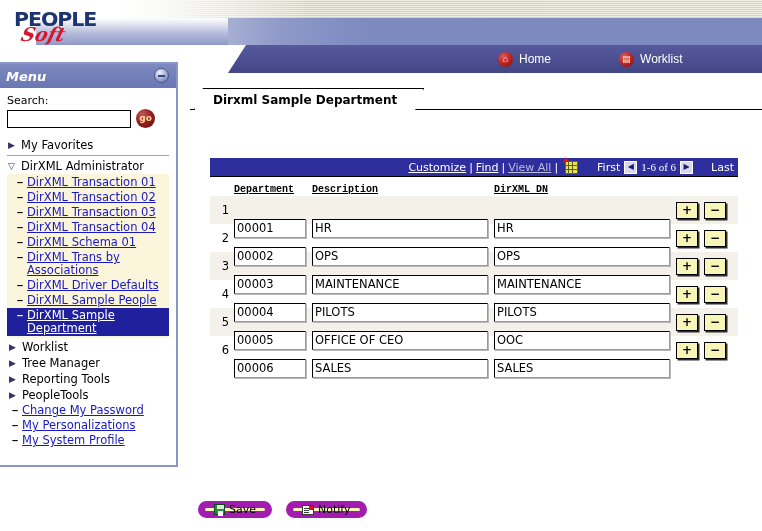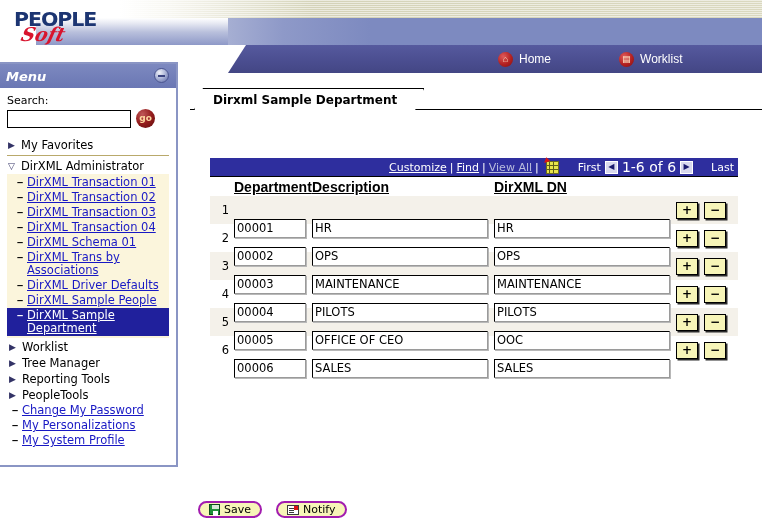--- a/index.html
+++ b/index.html
@@ -225,35 +225,35 @@
   .xls-ico::after {
     content: ""; position: absolute; left: -2px; top: -4px;
     width: 0; height: 0;
     border-left: 5px solid #d81414;
     border-bottom: 4px solid transparent;
     border-top: 2px solid transparent;
     transform: rotate(20deg);
   }
   .pager { display: flex; align-items: center; gap: 4px; padding-right: 4px; }
   .pager .lbl { font-size: 11px; margin-left: 14px; }
-  .pager .cnt { font-size: 14px; }
+  .pager .cnt { font-size: 11px; font-family: Liberation Serif, serif; }
   .pager .nav-box {
     width: 13px; height: 13px; background: #d8d8ee;
     border: 1px solid #ffffff;
     display: flex; align-items: center; justify-content: center;
     font-size: 8px; color: #1a1a6e; cursor: pointer; line-height: 1;
   }
 
   #grid-head {
     display: flex; align-items: flex-end; height: 20px;
     background: #ffffff; border-top: 1px solid #000000;
     padding-top: 2px;
   }
-  .gh { font-size: 14px; font-weight: bold; color: #000000;
-        text-decoration: underline; font-family: Liberation Sans, sans-serif;
+  .gh { font-size: 10px; font-weight: bold; color: #000000;
+        text-decoration: underline; font-family: Liberation Mono, monospace;
         cursor: pointer; }
   .c-num   { width: 24px; flex: none; }
   .c-dept  { width: 78px; flex: none; }
   .c-desc  { width: 182px; flex: none; }
   .c-dn    { width: 182px; flex: none; }
   .c-btns  { width: 62px; flex: none; }
 
   .grow {
     display: flex; align-items: center; height: 28px;
     background: #ffffff;
@@ -286,21 +286,21 @@
 
   
   #footer-btns {
     position: absolute; left: 198px; top: 501px;
     display: flex; gap: 14px; align-items: center;
   }
   .pbtn {
     display: flex; align-items: center; gap: 4px;
     height: 17px; padding: 0 9px;
     background: #f7f5b8;
-    border: 2px solid #a21caf;
+    border: 7px solid #a21caf;
     border-radius: 9px;
     font-size: 11px; color: #000000; cursor: pointer;
     font-family: "DejaVu Sans", sans-serif;
   }
   .ico-save {
     width: 11px; height: 11px; background: #1f8f3a;
     border: 1px solid #0c4a1c; position: relative; flex: none;
   }
   .ico-save::before {
     content:""; position:absolute; left:2px; top:0px; width:7px; height:4px;

